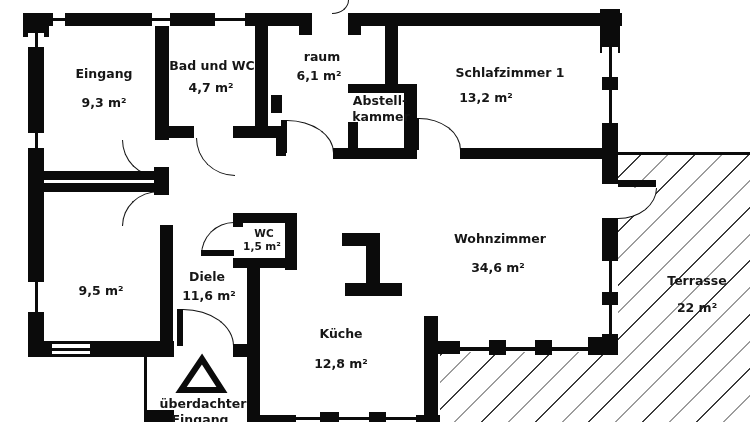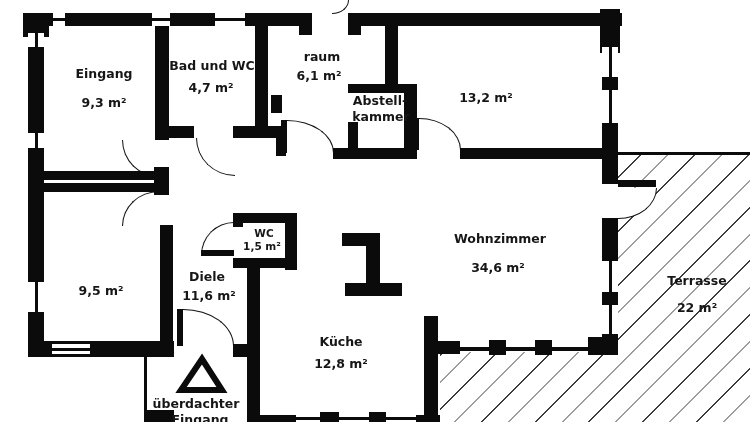--- a/index.html
+++ b/index.html
@@ -135,35 +135,36 @@
 
   <div class="lbl" style="left:212px;top:60px">Bad und WC</div>
   <div class="lbl" style="left:211px;top:82px">4,7 m²</div>
 
   <div class="lbl" style="left:322px;top:51px">raum</div>
   <div class="lbl" style="left:319px;top:70px">6,1 m²</div>
 
   <div class="lbl" style="left:380px;top:95px">Abstell-</div>
   <div class="lbl" style="left:381px;top:111px">kammer</div>
 
+  <div class="lbl" style="left:510px;top:67px">Schlafzimmer 1</div>
   <div class="lbl" style="left:486px;top:92px">13,2 m²</div>
 
   <div class="lbl" style="left:101px;top:285px">9,5 m²</div>
 
   <div class="lbl" style="left:207px;top:271px">Diele</div>
   <div class="lbl" style="left:209px;top:290px">11,6 m²</div>
 
   <div class="lbl small" style="left:264px;top:228px">WC</div>
   <div class="lbl small" style="left:262px;top:241px">1,5 m²</div>
 
   <div class="lbl" style="left:500px;top:233px">Wohnzimmer</div>
   <div class="lbl" style="left:498px;top:262px">34,6 m²</div>
 
-  <div class="lbl" style="left:341px;top:336px">Küche</div>
+  <div class="lbl" style="left:341px;top:328px">Küche</div>
   <div class="lbl" style="left:341px;top:358px">12,8 m²</div>
 
   <div class="lbl" style="left:697px;top:275px">Terrasse</div>
   <div class="lbl" style="left:697px;top:302px">22 m²</div>
 
-  <div class="lbl" style="left:196px;top:398px">überdachter</div>
+  <div class="lbl" style="left:203px;top:398px">überdachter</div>
   <div class="lbl" style="left:200px;top:414px">Eingang</div>
 
 </div>
 
 </body></html>

